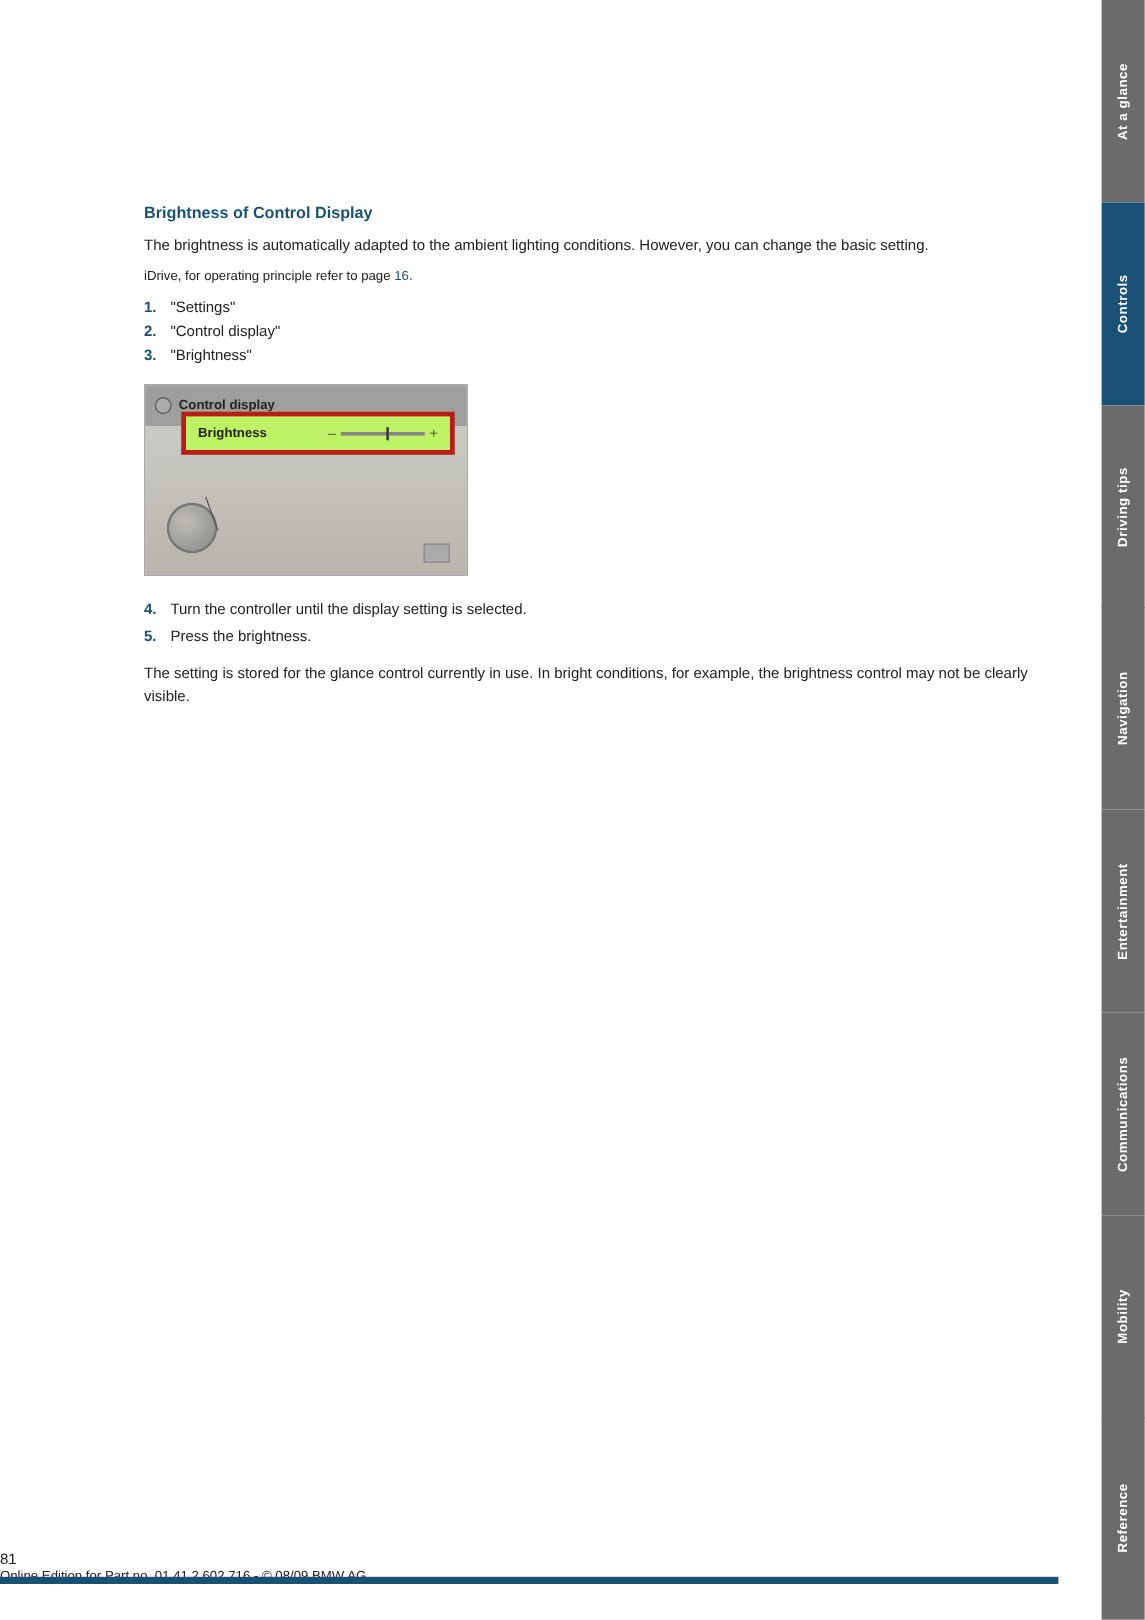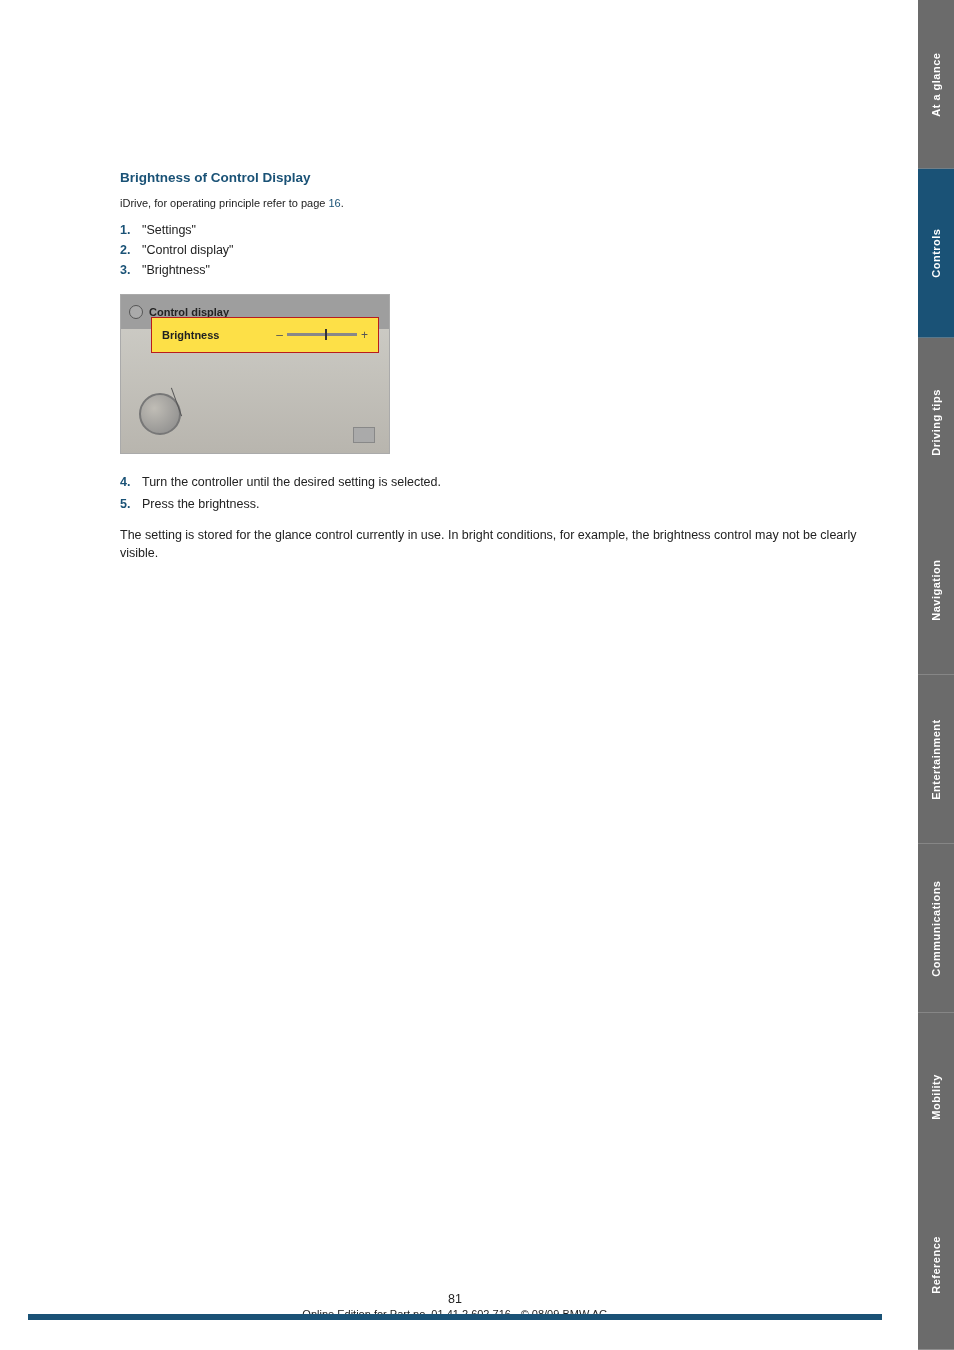--- a/index.html
+++ b/index.html
@@ -139,22 +139,22 @@
       color: #222;
       font-weight: bold;
     }
 
     .brightness-box {
       position: absolute;
       top: 22px;
       left: 30px;
       right: 10px;
       height: 36px;
-      background: #fde047;
-      border: 1px solid #b91c1c;
+      background: #bef264;
+      border: 4px solid #b91c1c;
       display: flex;
       align-items: center;
       padding: 0 10px;
       gap: 8px;
     }
 
     .brightness-label {
       font-size: 11px;
       color: #222;
       font-weight: bold;
@@ -242,22 +242,21 @@
       color: #1a5276;
       font-weight: bold;
       min-width: 16px;
     }
 
     .footer-area {
       position: absolute;
       bottom: 30px;
       left: 0;
       right: 36px;
-      text-align: center;
-      margin-left: 28px;
+      text-align: left;
     }
 
     .page-number {
       font-size: 12.5px;
       color: #222;
       margin-bottom: 2px;
     }
 
     .footer-text {
       font-size: 11px;
@@ -273,20 +272,21 @@
       background: #1a5276;
     }
   </style>
 </head>
 <body>
 
 <div class="main-content">
 
   <h2 class="page-heading">Brightness of Control Display</h2>
 
+  <p class="body-text">The brightness is automatically adapted to the ambient lighting conditions. However, you can change the basic setting.</p>
 
   <p class="idrive-text">
     iDrive, for operating principle refer to page
     <a href="#">16</a>.
   </p>
 
   <ul class="numbered-list">
     <li>
       <span class="num">1.</span>
       <span>"Settings"</span>
@@ -318,21 +318,21 @@
       </div>
     </div>
     <div class="controller-circle"></div>
     <div class="controller-line"></div>
     <div class="screen-bottom-right"></div>
   </div>
 
   <ul class="step-list">
     <li>
       <span class="num">4.</span>
-      <span>Turn the controller until the desired setting is selected.</span>
+      <span>Turn the controller until the display setting is selected.</span>
     </li>
     <li>
       <span class="num">5.</span>
       <span>Press the brightness.</span>
     </li>
   </ul>
 
   <p class="body-text">The setting is stored for the glance control currently in use. In bright conditions, for example, the brightness control may not be clearly visible.</p>
 
   <div class="footer-area">

